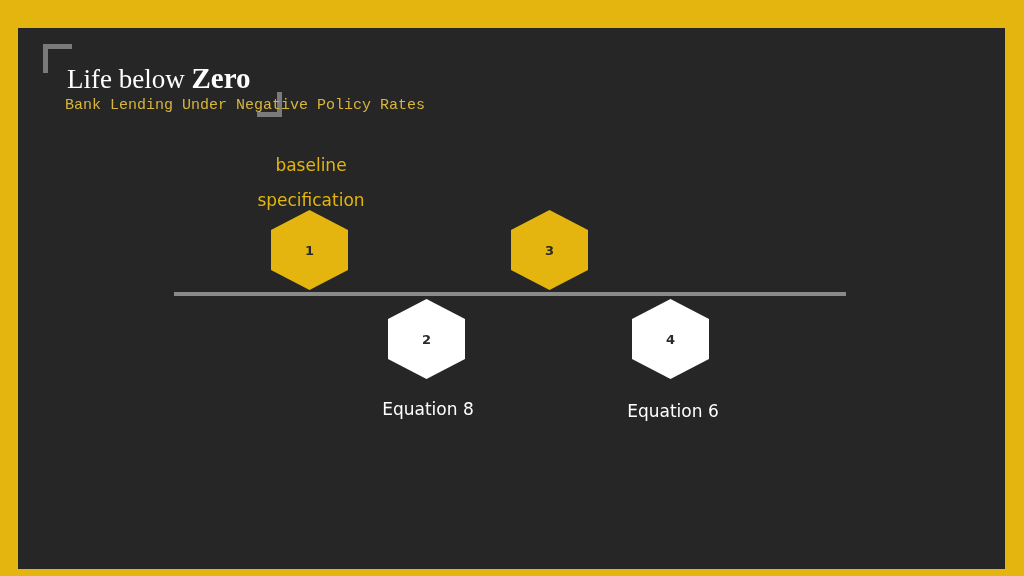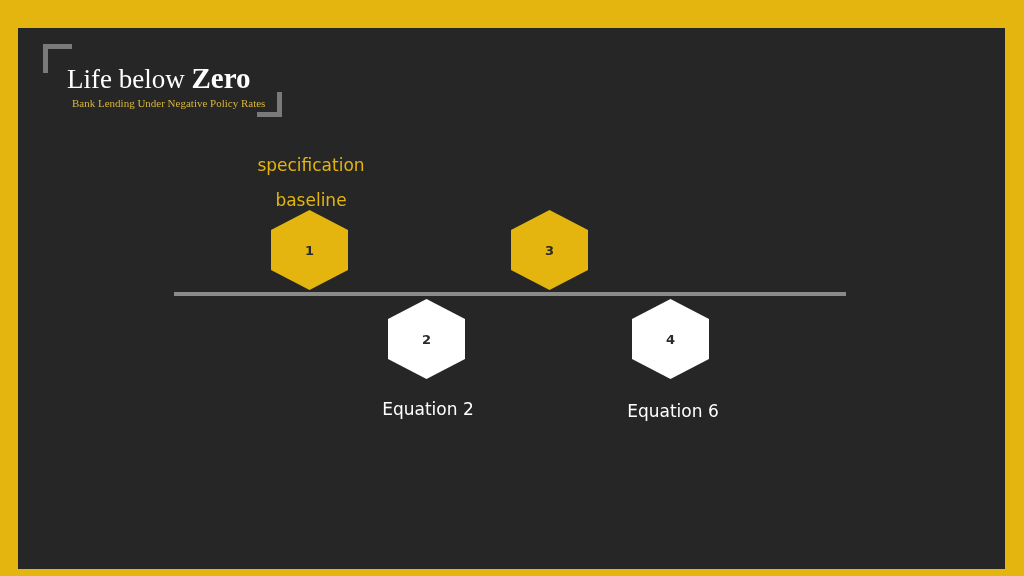--- a/index.html
+++ b/index.html
@@ -2,54 +2,54 @@
 <html><head>
 <meta charset="utf-8">
 <style>
   html, body { margin: 0; padding: 0; }
   body { width: 1024px; height: 576px; background: #E3B50E; position: relative; overflow: hidden; }
   .slide { position: absolute; left: 18px; top: 17px; width: 987px; height: 541px; background: #262626; margin-top: 11px; }
   .bracket-tl { position: absolute; left: 25px; top: 16px; width: 24px; height: 24px; border-left: 5px solid #7a7a7a; border-top: 5px solid #7a7a7a; }
   .bracket-br { position: absolute; left: 239px; top: 64px; width: 20px; height: 20px; border-right: 5px solid #7a7a7a; border-bottom: 5px solid #7a7a7a; }
   .logo-title { position: absolute; left: 49px; top: 34px; font-family: "Liberation Serif", serif; font-size: 27px; color: #ffffff; white-space: nowrap; }
   .logo-title b { font-weight: bold; font-size: 29px; }
-  .logo-sub { position: absolute; left: 54px; top: 69px; font-family: Liberation Serif, serif; font-size: 11px; color: #d8b63a; white-space: nowrap; }
+  .logo-sub { position: absolute; left: 47px; top: 69px; font-family: Liberation Mono, monospace; font-size: 15px; color: #d8b63a; white-space: nowrap; }
   .timeline { position: absolute; left: 156px; top: 264px; width: 672px; height: 4px; background: #8a8a8a; }
   .hex { position: absolute; width: 77px; height: 80px; clip-path: polygon(50% 0, 100% 25%, 100% 75%, 50% 100%, 0 75%, 0 25%); display: flex; align-items: center; justify-content: center; font-family: "DejaVu Sans", sans-serif; font-weight: bold; font-size: 13px; color: #2a2a2a; }
   .hex.gold { background: #E3B50E; }
   .hex.white { background: #ffffff; }
   .label { position: absolute; font-family: "DejaVu Sans", sans-serif; font-size: 17px; text-align: center; white-space: nowrap; }
   .label.gold { color: #E3B50E; }
   .label.white { color: #ffffff; }
 </style>
 </head>
 <body>
 
 <div class="slide">
   <div class="bracket-tl"></div>
   <div class="bracket-br"></div>
   <div class="logo-title"><span>Life below </span><b>Zero</b></div>
   <div class="logo-sub">Bank Lending Under Negative Policy Rates</div>
 
   <div class="timeline"></div>
 
   <div class="label gold" style="left:229px; top:120px; line-height:35px; width:128px;">
+    <div>baseline</div>
     <div>specification</div>
-    <div>baseline</div>
   </div>
   <div class="hex gold" style="left:253px; top:182px;">
       <span>1</span>
     </div>
 
   <div class="hex gold" style="left:493px; top:182px;">
       <span>3</span>
     </div>
 
   <div class="hex white" style="left:370px; top:271px;">
       <span>2</span>
     </div>
-  <div class="label white" style="left:350px; top:371px; width:120px;">Equation 2</div>
+  <div class="label white" style="left:350px; top:371px; width:120px;">Equation 8</div>
 
   <div class="hex white" style="left:614px; top:271px;">
       <span>4</span>
     </div>
   <div class="label white" style="left:595px; top:373px; width:120px;">Equation 6</div>
 </div>
 
 </body></html>

